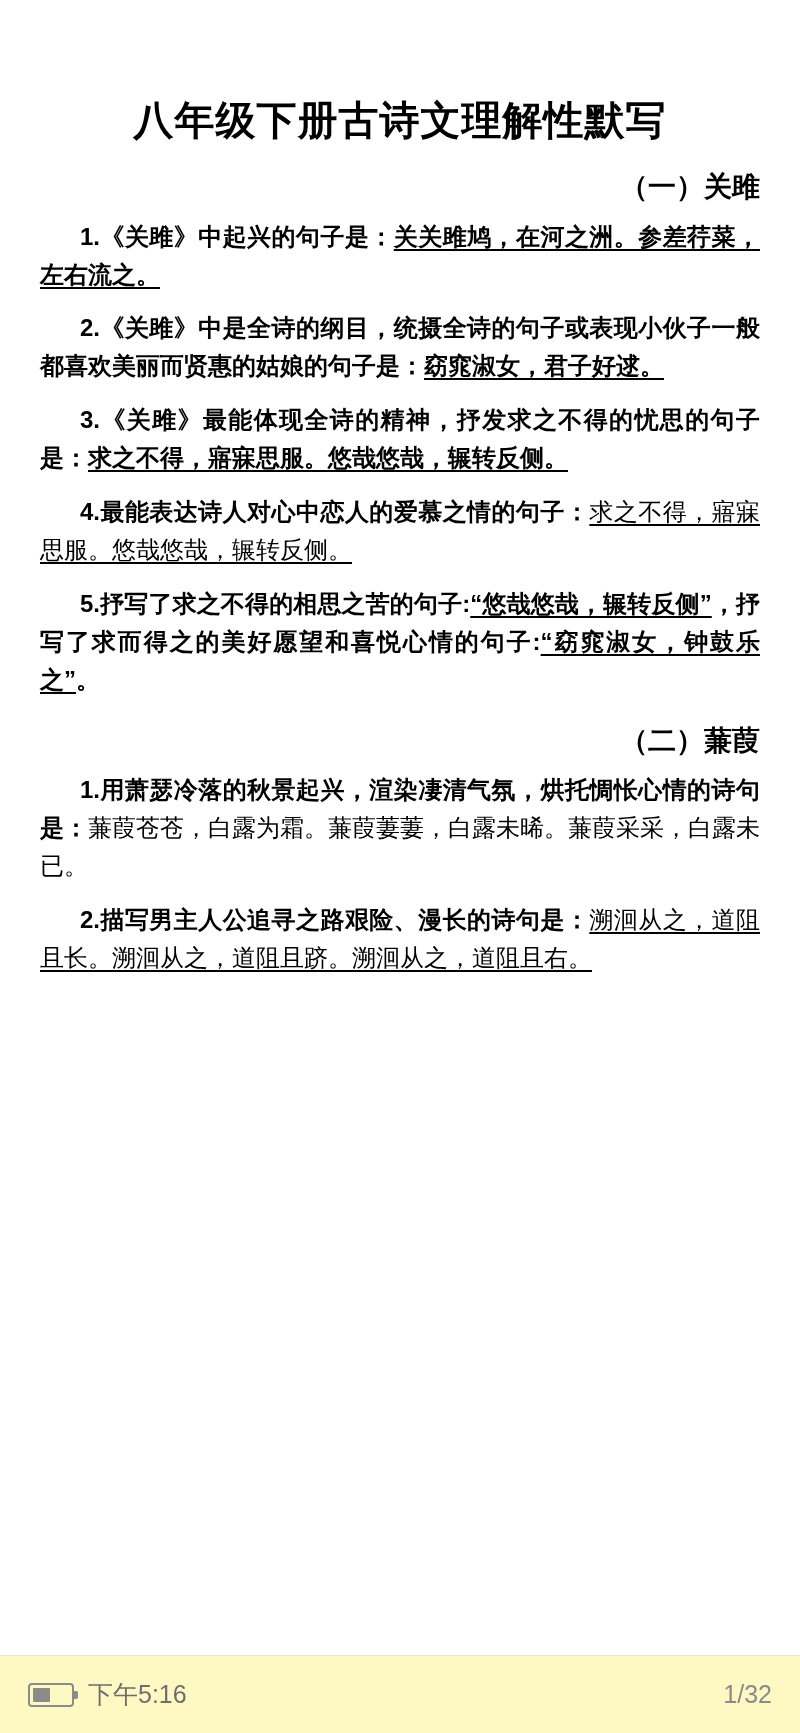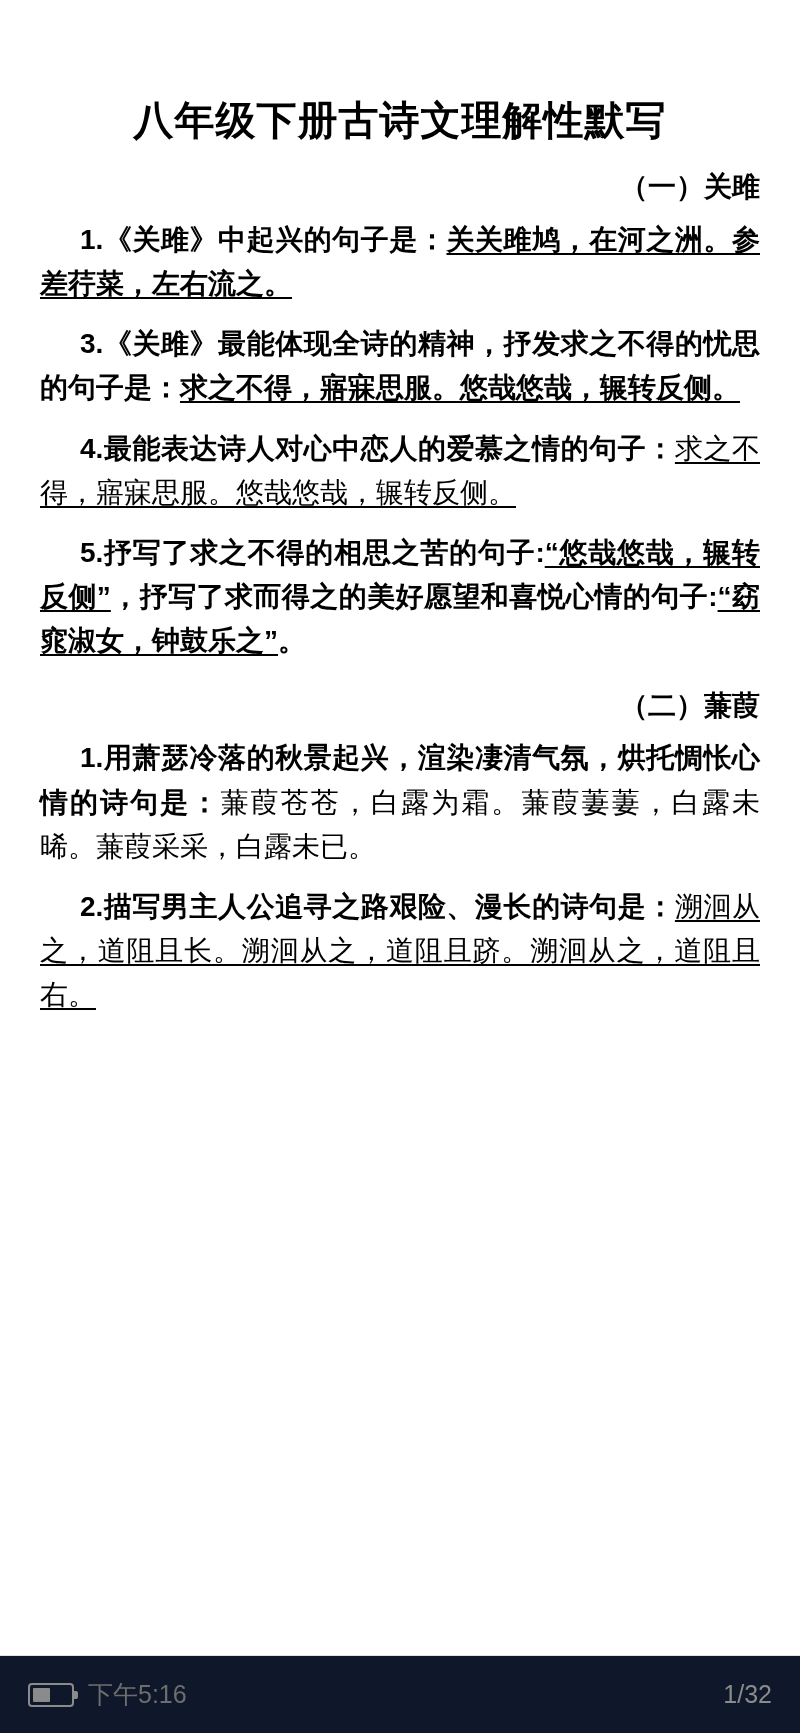--- a/index.html
+++ b/index.html
@@ -43,21 +43,21 @@
   }
   .section-head {
     font-size: 28px;
     font-weight: bold;
     margin: 22px 0 10px 0;
     padding-left: 40px;
     line-height: 1.45;
     text-align: right;
   }
   .para {
-    font-size: 28px;
+    font-size: 24px;
     font-weight: bold;
     line-height: 1.58;
     margin: 0 0 16px 0;
     text-indent: 40px;
     text-align: justify;
     word-break: break-all;
   }
   .ans {
     font-weight: normal;
     text-decoration: underline;
@@ -72,21 +72,21 @@
   }
   .plain {
     font-weight: normal;
   }
   .statusbar {
     position: absolute;
     left: 0;
     top: 1655px;
     width: 800px;
     height: 78px;
-    background: #0f172a;
+    background: #fef9c3;
     border-top: 1px solid #e2e2e2;
     display: flex;
     align-items: center;
     padding: 0 28px;
     box-sizing: border-box;
   }
   .battery {
     width: 46px;
     height: 24px;
     border: 2px solid #8b8b8b;
@@ -131,20 +131,21 @@
 <div class="page">
 
   <div class="doc">
 
     <h1 class="doc-title">八年级下册古诗文理解性默写</h1>
 
     <div class="section-head">（一）关雎</div>
 
     <p class="para"><span>1.《关雎》中起兴的句子是：</span><span class="ans-b">关关雎鸠，在河之洲。参差荇菜，左右流之。</span></p>
 
+    <p class="para"><span>2.《关雎》中是全诗的纲目，统摄全诗的句子或表现小伙子一般都喜欢美丽而贤惠的姑娘的句子是：</span><span class="ans-b">窈窕淑女，君子好逑。</span></p>
 
     <p class="para"><span>3.《关雎》最能体现全诗的精神，抒发求之不得的忧思的句子是：</span><span class="ans-b">求之不得，寤寐思服。悠哉悠哉，辗转反侧。</span></p>
 
     <p class="para"><span>4.最能表达诗人对心中恋人的爱慕之情的句子：</span><span class="ans">求之不得，寤寐思服。悠哉悠哉，辗转反侧。</span></p>
 
     <p class="para"><span>5.抒写了求之不得的相思之苦的句子:</span><span class="ans-b">“悠哉悠哉，辗转反侧”</span><span>，抒写了求而得之的美好愿望和喜悦心情的句子:</span><span class="ans-b">“窈窕淑女，钟鼓乐之”</span><span>。</span></p>
 
     <div class="section-head">（二）蒹葭</div>
 
     <p class="para"><span>1.用萧瑟冷落的秋景起兴，渲染凄清气氛，烘托惆怅心情的诗句是：</span><span class="plain">蒹葭苍苍，白露为霜。蒹葭萋萋，白露未晞。蒹葭采采，白露未已。</span></p>

